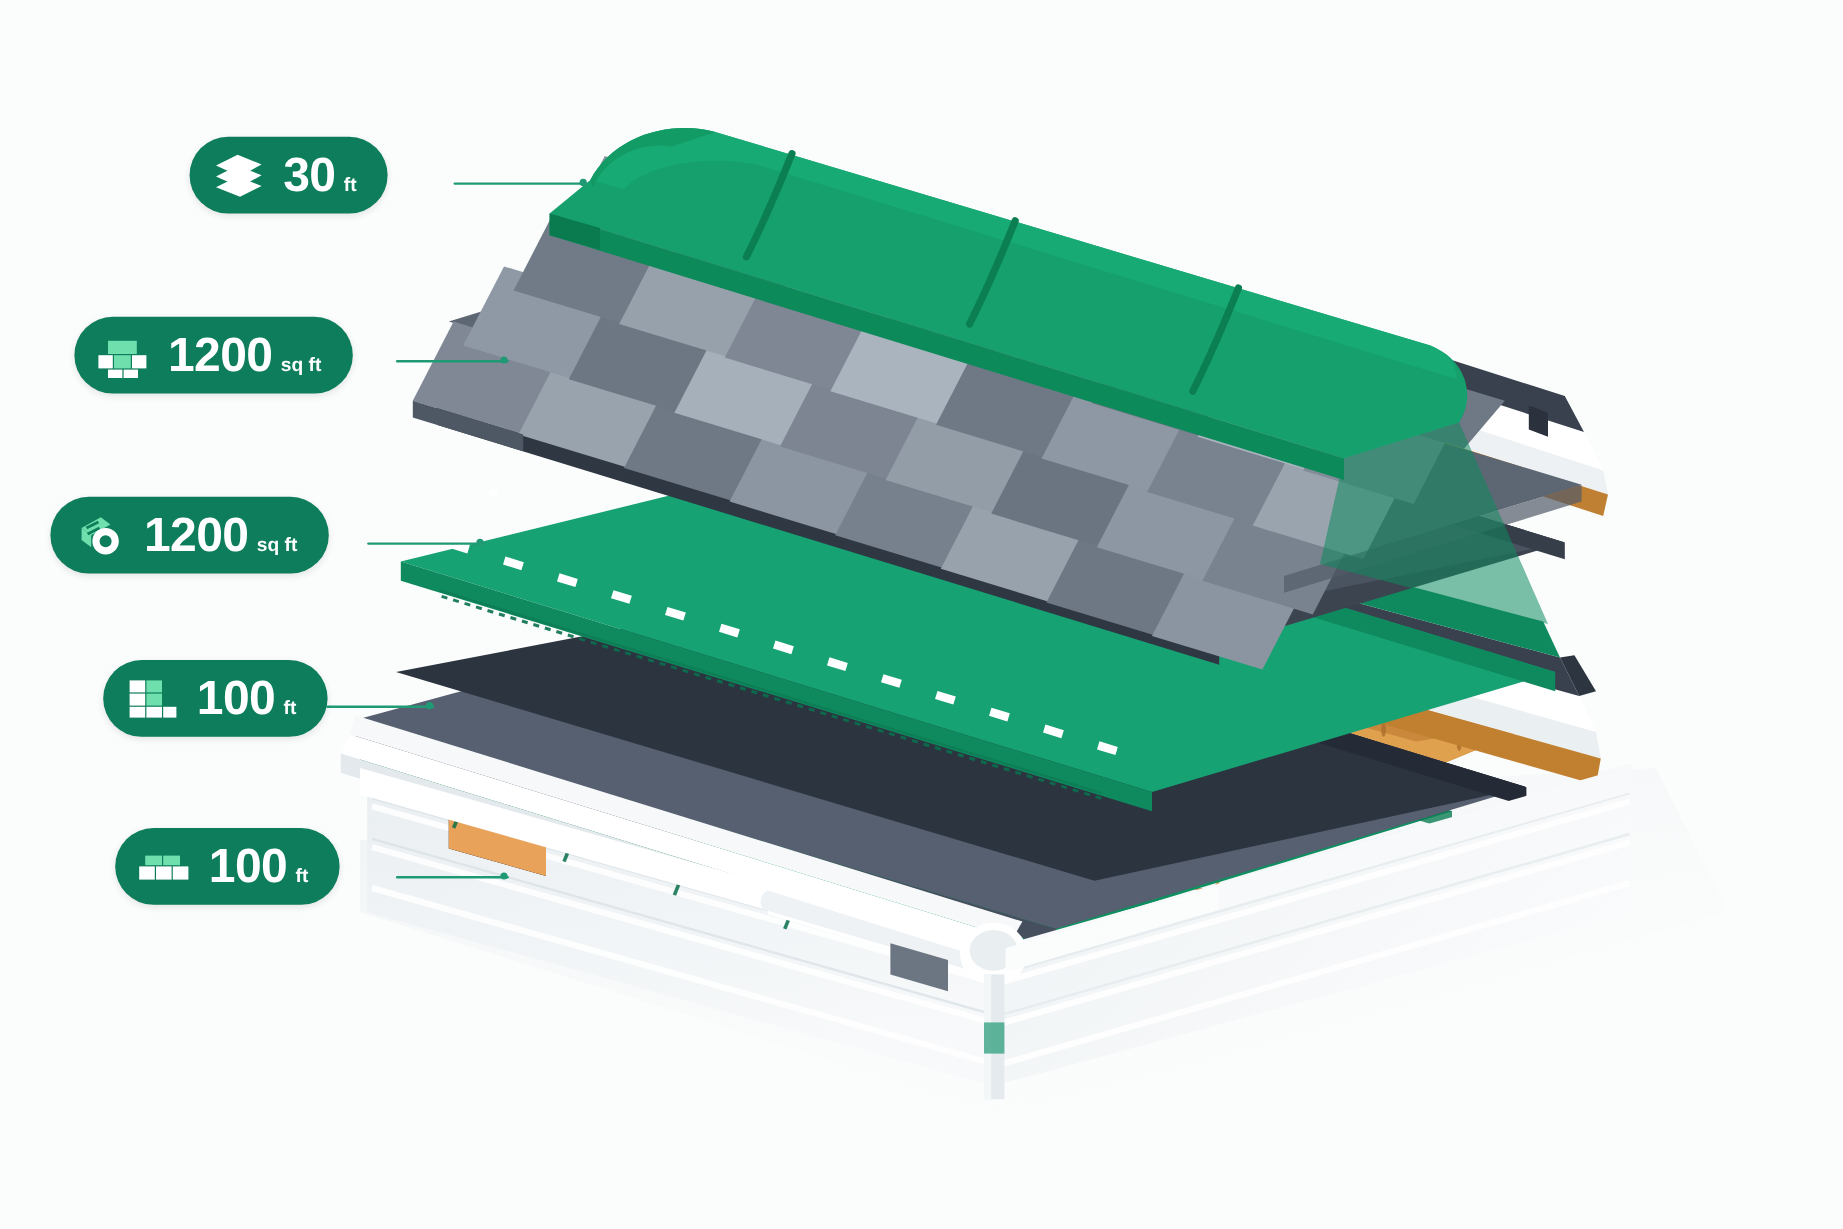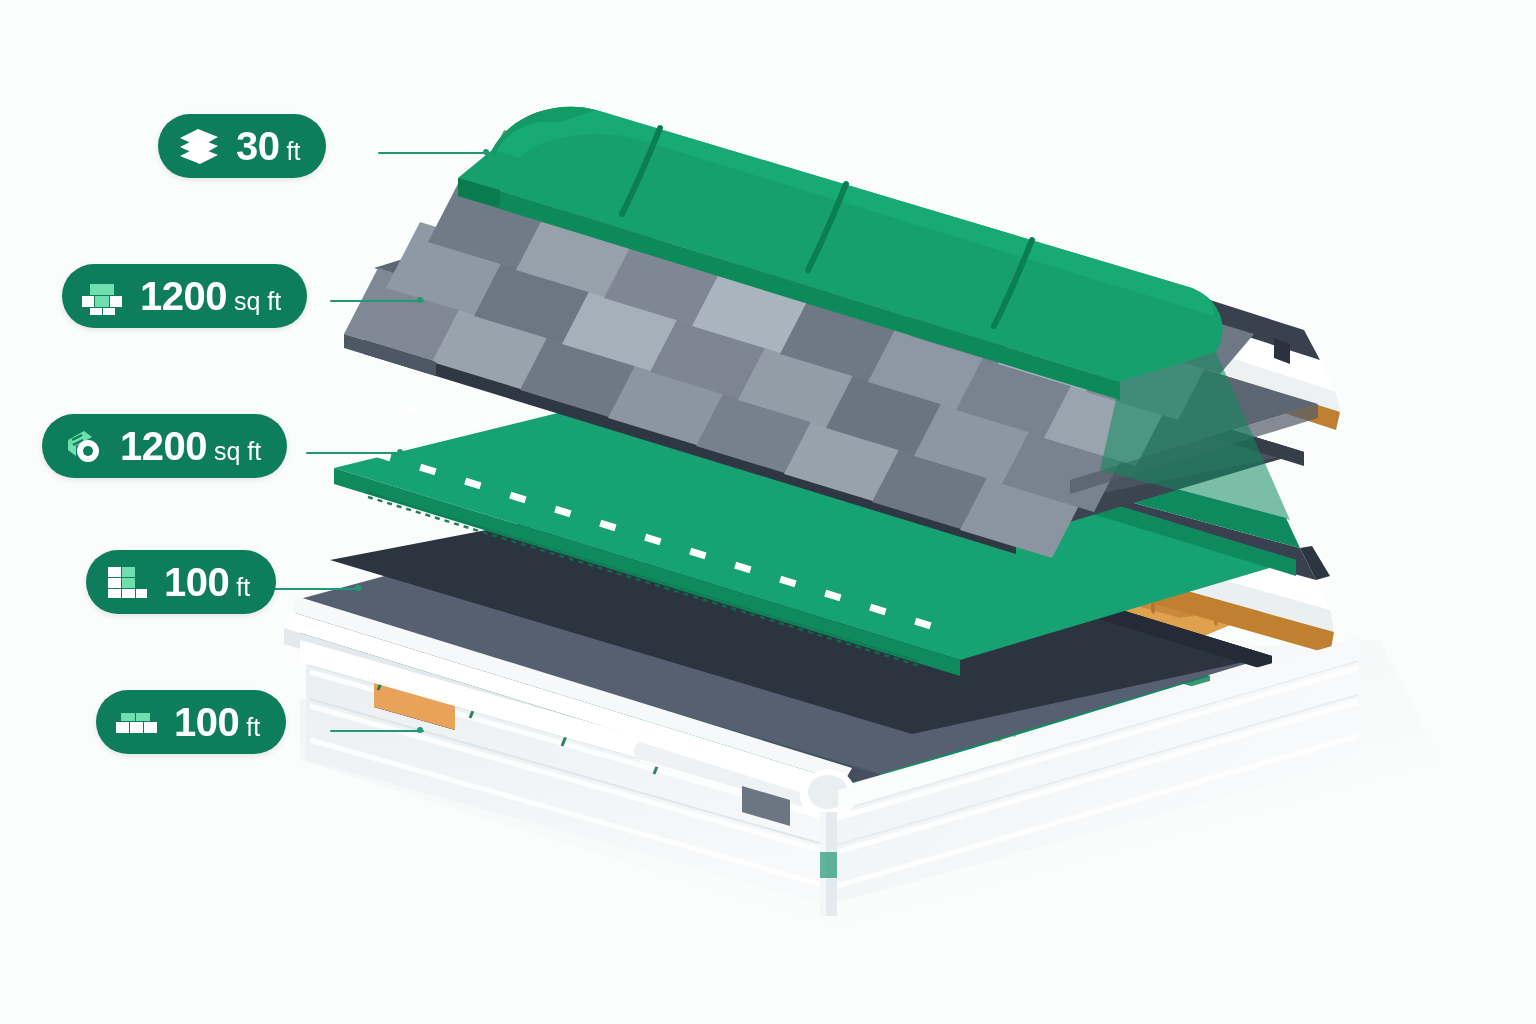--- a/index.html
+++ b/index.html
@@ -30,21 +30,21 @@
   .badge .btext{
     color:#ffffff;
     font-weight:bold;
     font-size:40px;
     line-height:1;
     letter-spacing:-0.5px;
     display:flex;
     align-items:baseline;
     gap:7px;
   }
-  .badge .bunit{ font-size:25px; font-weight:normal; letter-spacing:0px; }
+  .badge .bunit{ font-size:16px; font-weight:bold; letter-spacing:0px; }
 
   .lead{ position:absolute; height:3px; background:#138a65; z-index:30; border-radius:2px; }
   .lead.thin{ height:2px; background:#1f9a74; }
 </style>
 </head>
 <body>
 
 <div id="stage">
 
   <svg id="art" viewBox="0 0 1536 1024">

